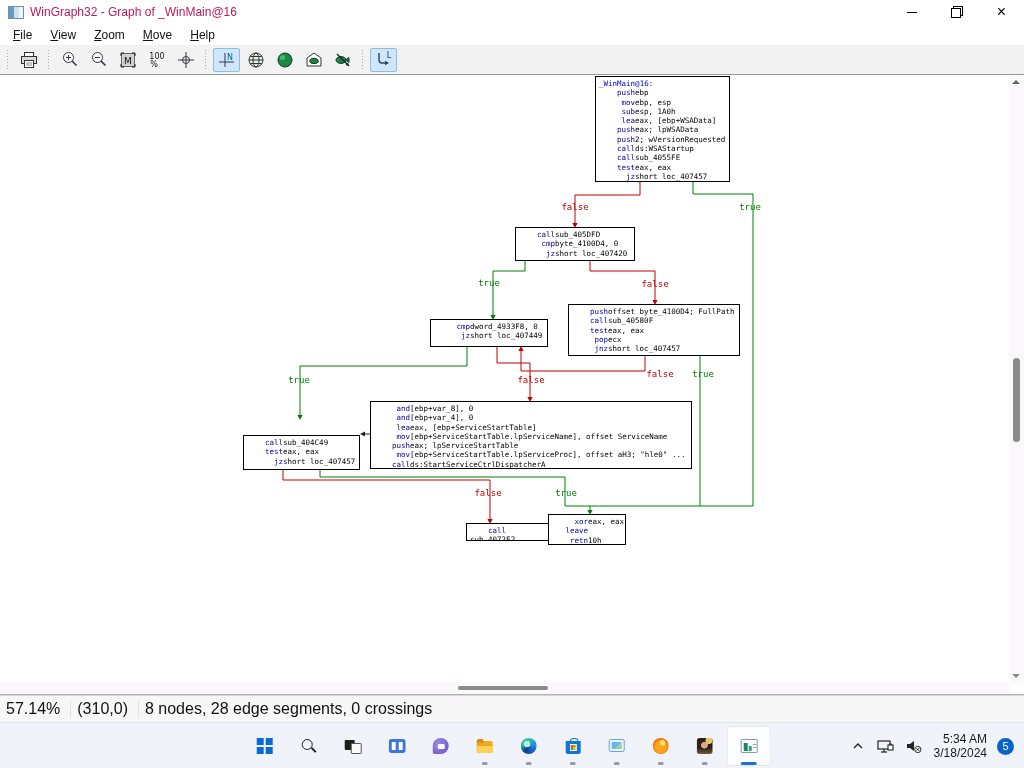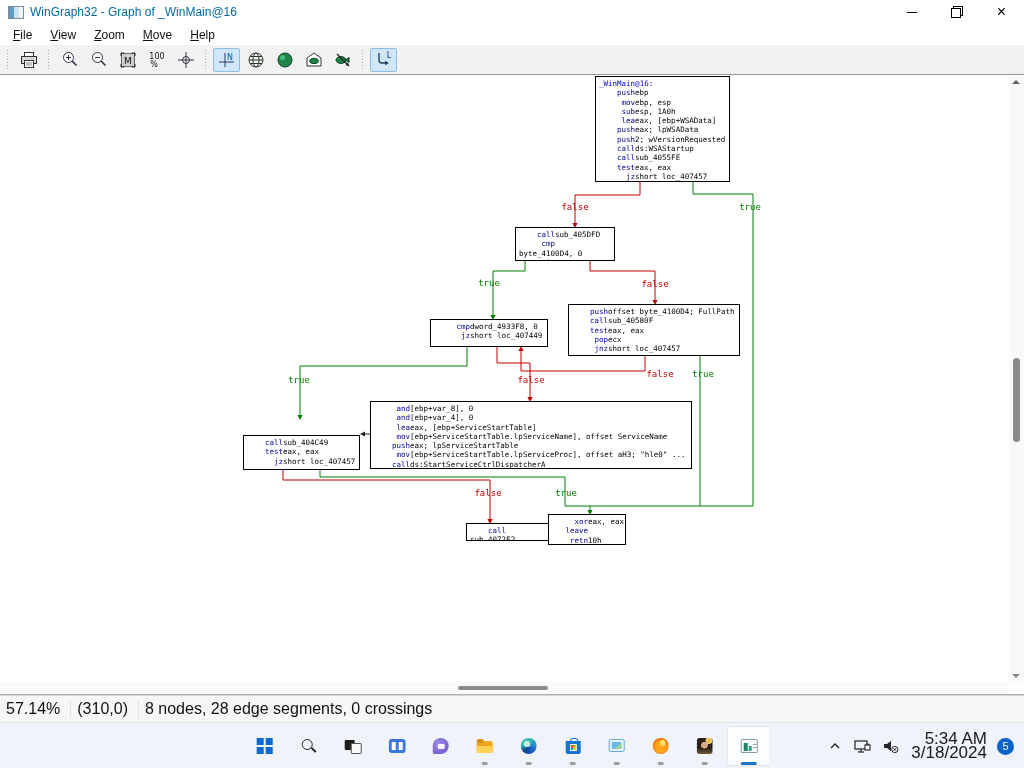--- a/index.html
+++ b/index.html
@@ -3,21 +3,21 @@
 <meta charset="utf-8">
 <style>
   * { margin:0; padding:0; box-sizing:border-box; }
   html,body { width:1024px; height:768px; overflow:hidden; background:#fff;
               font-family:"Liberation Sans", sans-serif; }
 
   
   .titlebar { height:24px; display:flex; align-items:center; background:#fff; }
   .app-icon { width:16px; height:13px; margin:0 6px 0 8px; border:1px solid #7a8a99;
               background:linear-gradient(90deg,#5f9ec4 0 38%,#cfe3ee 38% 70%,#eef6fa 70%); }
-  .title-text { font-size:12px; color:#0369a1; }
+  .title-text { font-size:12px; color:#be185d; }
   .win-btns { margin-left:auto; display:flex; }
   .win-btn { width:45px; height:24px; display:flex; align-items:center; justify-content:center; }
   .glyph-min { width:10px; height:1px; background:#000; display:block; }
   .glyph-restore { position:relative; width:12px; height:12px; display:block; }
   .glyph-restore::before { content:""; position:absolute; right:0; top:0; width:8px; height:8px; border:1px solid #000; }
   .glyph-restore::after  { content:""; position:absolute; left:0; bottom:0; width:8px; height:8px; border:1px solid #000; background:#fff; }
   .glyph-close { font-size:16px; line-height:16px; color:#000; }
 
   
   .menubar { height:21px; display:flex; align-items:center; background:#fff; padding-left:4px; }
@@ -112,21 +112,21 @@
                radial-gradient(circle at 48% 45%, #d9a886 0 26%, transparent 29%),
                linear-gradient(180deg,#2b2118 0 60%,#6e5a35); }
   .g-wingraph { width:17px; height:14px; background:#fff; border:1px solid #8899a6; border-radius:1px;
     background-image:linear-gradient(#20836e,#20836e),linear-gradient(#2aa488,#2aa488),
                      linear-gradient(#9aabb8,#9aabb8),linear-gradient(#9aabb8,#9aabb8);
     background-size:4px 8px,3px 5px,4px 1px,4px 1px; background-position:2px 3px,7px 6px,11px 4px,11px 7px;
     background-repeat:no-repeat; }
 
   .tray { position:absolute; right:6px; top:0; height:46px; display:flex; align-items:center; }
   .tray-item { padding:0 6px; display:flex; align-items:center; }
-  .clock { text-align:right; font-size:17px; line-height:14px; color:#1a1a1a; padding:0 6px; }
+  .clock { text-align:right; font-size:12px; line-height:14px; color:#1a1a1a; padding:0 6px; }
   .badge { width:17px; height:17px; border-radius:50%; background:#0a63c9; color:#fff;
            font-size:11px; display:flex; align-items:center; justify-content:center; margin:0 4px; }
 </style>
 </head>
 <body>
 
 <div class="titlebar">
   <span class="app-icon"></span>
   <span class="title-text">WinGraph32 - Graph of _WinMain@16</span>
   <div class="win-btns">
@@ -315,21 +315,21 @@
       <div class="aline"><span class="mn">mov</span><span class="op">ebp, esp</span></div>
       <div class="aline"><span class="mn">sub</span><span class="op">esp, 1A0h</span></div>
       <div class="aline"><span class="mn">lea</span><span class="op">eax, [ebp+WSAData]</span></div>
       <div class="aline"><span class="mn">push</span><span class="op">eax; lpWSAData</span></div>
       <div class="aline"><span class="mn">push</span><span class="op">2; wVersionRequested</span></div>
       <div class="aline"><span class="mn">call</span><span class="op">ds:WSAStartup</span></div>
       <div class="aline"><span class="mn">call</span><span class="op">sub_4055FE</span></div>
       <div class="aline"><span class="mn">test</span><span class="op">eax, eax</span></div>
       <div class="aline"><span class="mn">jz</span><span class="op">short loc_407457</span></div>
     </div>
-    <div class="gnode" style="left: 515px; top: 152px; width: 100px; height: 34px;">
+    <div class="gnode" style="left: 515px; top: 152px; width: 120px; height: 34px;">
       <div class="aline"><span class="mn">call</span><span class="op">sub_405DFD</span></div>
       <div class="aline"><span class="mn">cmp</span><span class="op">byte_4100D4, 0</span></div>
       <div class="aline"><span class="mn">jz</span><span class="op">short loc_407420</span></div>
     </div>
     <div class="gnode" style="left: 568px; top: 229px; width: 172px; height: 52px;">
       <div class="aline"><span class="mn">push</span><span class="op">offset byte_4100D4; FullPath</span></div>
       <div class="aline"><span class="mn">call</span><span class="op">sub_40580F</span></div>
       <div class="aline"><span class="mn">test</span><span class="op">eax, eax</span></div>
       <div class="aline"><span class="mn">pop</span><span class="op">ecx</span></div>
       <div class="aline"><span class="mn">jnz</span><span class="op">short loc_407457</span></div>

